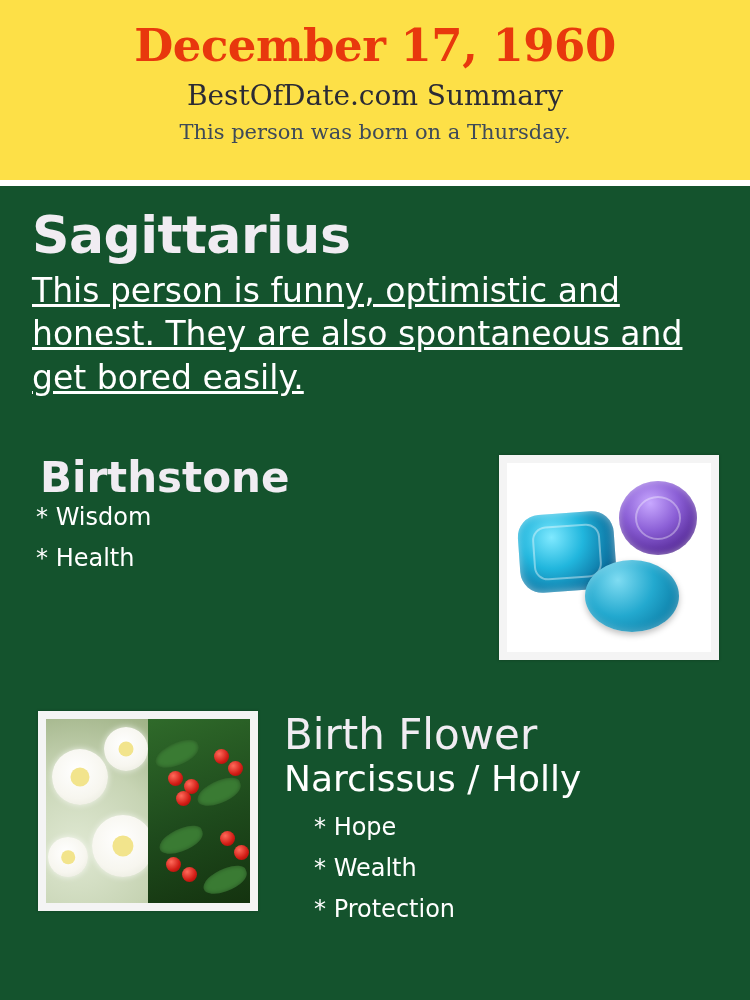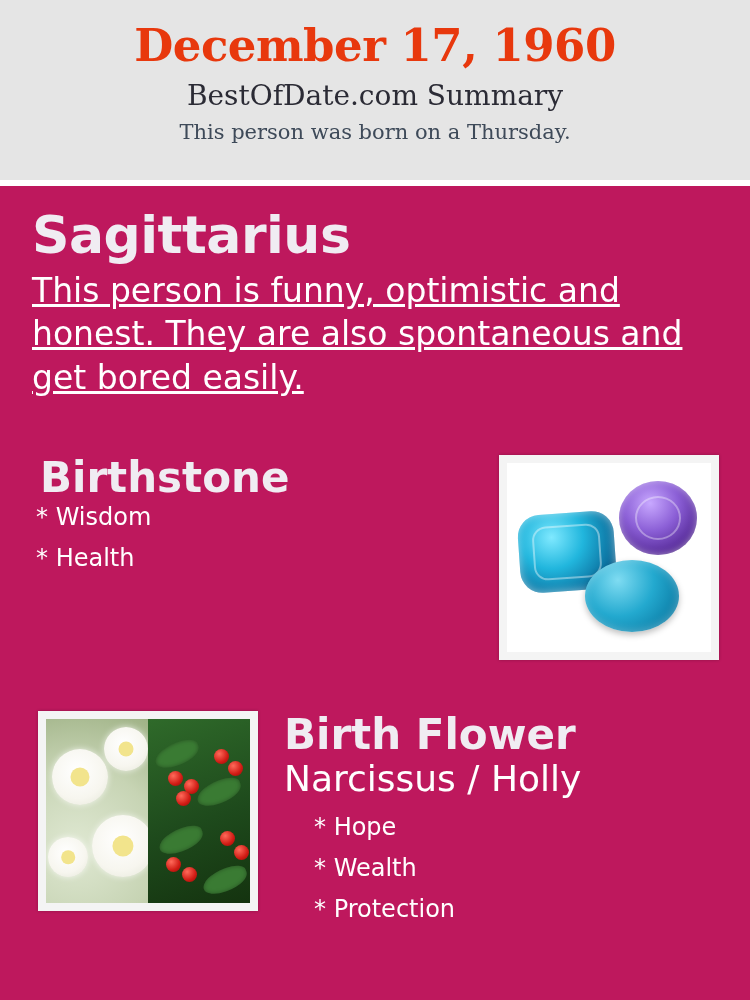--- a/index.html
+++ b/index.html
@@ -15,21 +15,21 @@
   }
   .page {
     width: 750px;
     height: 1000px;
     position: relative;
     background: #ffffff;
   }
 
   
   .header {
-    background: #e5e5e5;
+    background: #fde047;
     height: 180px;
     box-sizing: border-box;
     padding-top: 22px;
     text-align: center;
   }
   .header-date {
     color: #e8380d;
     font-size: 45px;
     font-weight: bold;
     line-height: 1.05;
@@ -50,21 +50,21 @@
   }
 
   
   .divider {
     height: 6px;
     background: #ffffff;
   }
 
   
   .body-panel {
-    background: #be185d;
+    background: #14532d;
     height: 814px;
     box-sizing: border-box;
     padding: 22px 30px 7px 30px;
     position: relative;
     color: #ffffff;
   }
 
   .zodiac-title {
     font-size: 52px;
     font-weight: bold;
@@ -256,21 +256,21 @@
   .r7 { left: 34px; top: 148px; }
   .r8 { left: 72px; top: 112px; }
   .r9 { left: 86px; top: 126px; }
 
   .flower-text {
     margin-left: 250px;
     text-align: left;
   }
   .flower-title {
     font-size: 42px;
-    font-weight: bold;
+    font-weight: normal;
     color: #f0ecf2;
     margin: 0 0 0 4px;
     line-height: 1.12;
   }
   .flower-sub {
     font-size: 36px;
     color: #ffffff;
     margin: 0 0 14px 4px;
   }
   .flower-trait {

